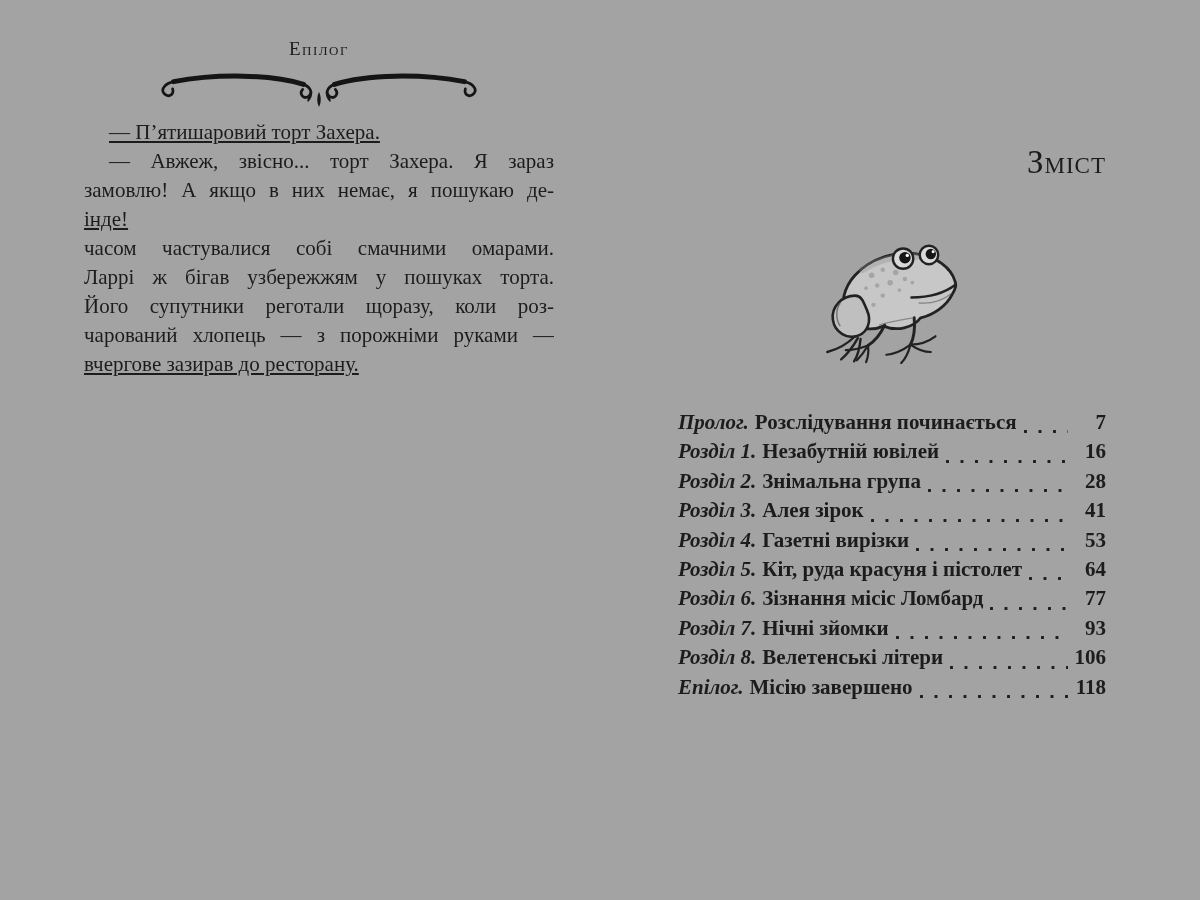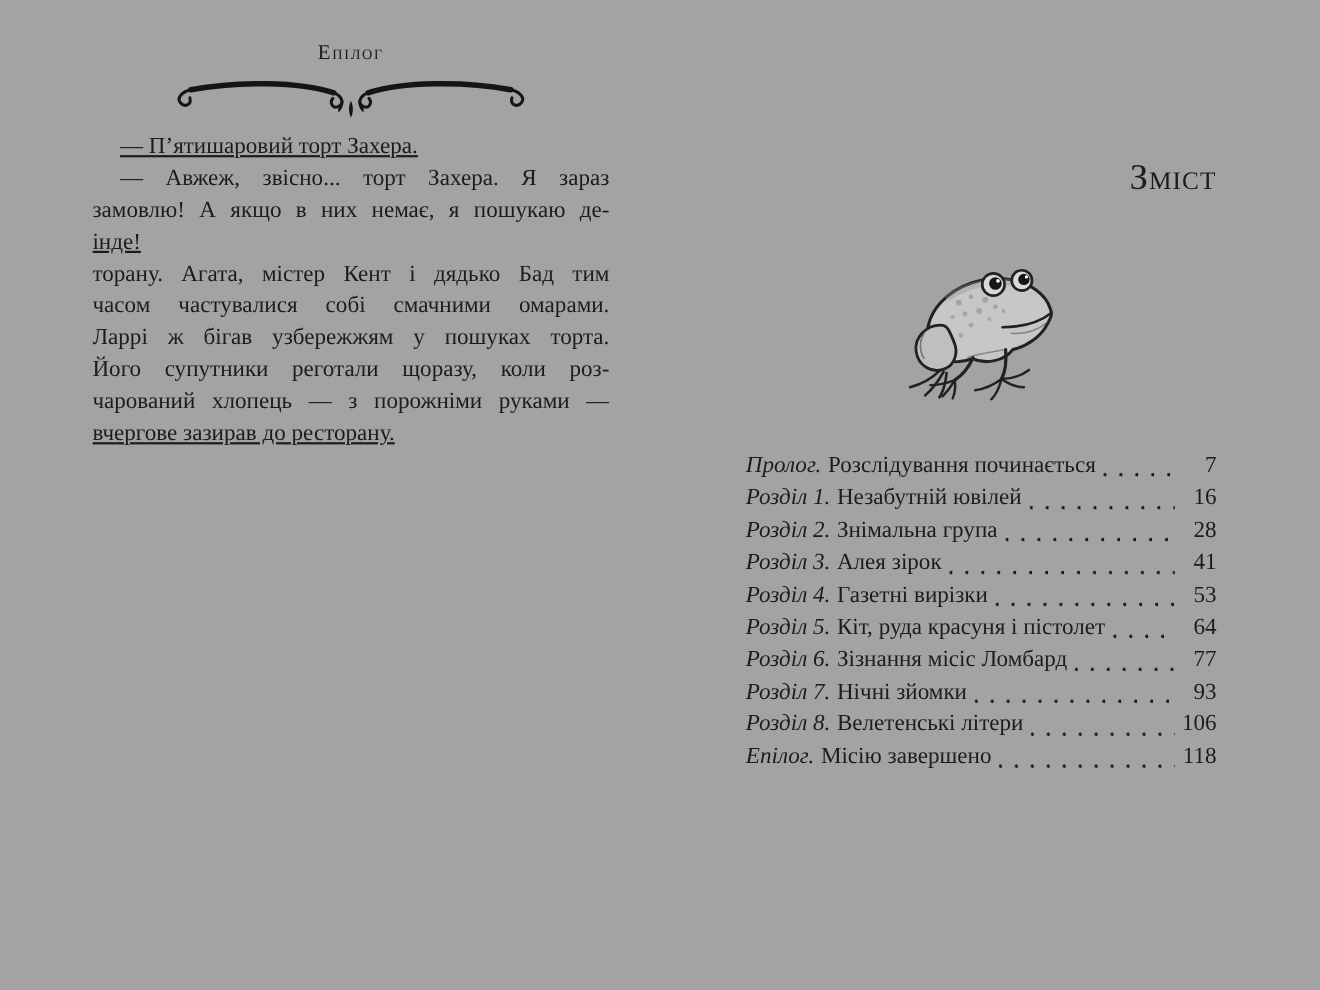--- a/index.html
+++ b/index.html
@@ -29,21 +29,21 @@
   .body-line.last { text-align-last:left;text-decoration:underline; }
 
   
   .right-page { position:absolute; left:678px; top:142px; width:428px; }
   .toc-title {
     margin:0; font-weight:normal; text-align:right;
     font-variant:small-caps; font-size:33px; line-height:40px;
     letter-spacing:1px;
   }
   .frog { display:block; margin:60px auto 0; }
-  .toc { margin-top:46px; }
+  .toc { margin-top:46px;font-weight:bold; }
   .toc-row { display:flex; align-items:baseline; font-size:21px; height:29.4px; }
   .toc-label { font-style:italic; margin-right:6px; white-space:pre; }
   .toc-name { white-space:pre; }
   .toc-leader {
     flex:1 1 auto; min-width:8px; align-self:flex-end;
     height:3px; margin:0 0 6px 7px;
     background-image:radial-gradient(circle at 1.5px 1.5px, #1c1c1c 1.4px, rgba(0,0,0,0) 1.6px);
     background-size:14.5px 3px; background-repeat:repeat-x;
   }
   .toc-page { flex:none; width:38px; text-align:right; white-space:pre; }
@@ -74,21 +74,20 @@
 
         <div class="body-line indent last">— П’ятишаровий торт Захера.</div>
 
         <div class="body-line indent">— Авжеж, звісно... торт Захера. Я зараз</div>
 
         <div class="body-line">замовлю! А якщо в них немає, я пошукаю де-</div>
 
         <div class="body-line last">інде!</div>
 
 
-        <div class="body-line">торану. Агата, містер Кент і дядько Бад тим</div>
 
         <div class="body-line">часом частувалися собі смачними омарами.</div>
 
         <div class="body-line">Ларрі ж бігав узбережжям у пошуках торта.</div>
 
         <div class="body-line">Його супутники реготали щоразу, коли роз-</div>
 
         <div class="body-line">чарований хлопець — з порожніми руками —</div>
 
         <div class="body-line last">вчергове зазирав до ресторану.</div>

